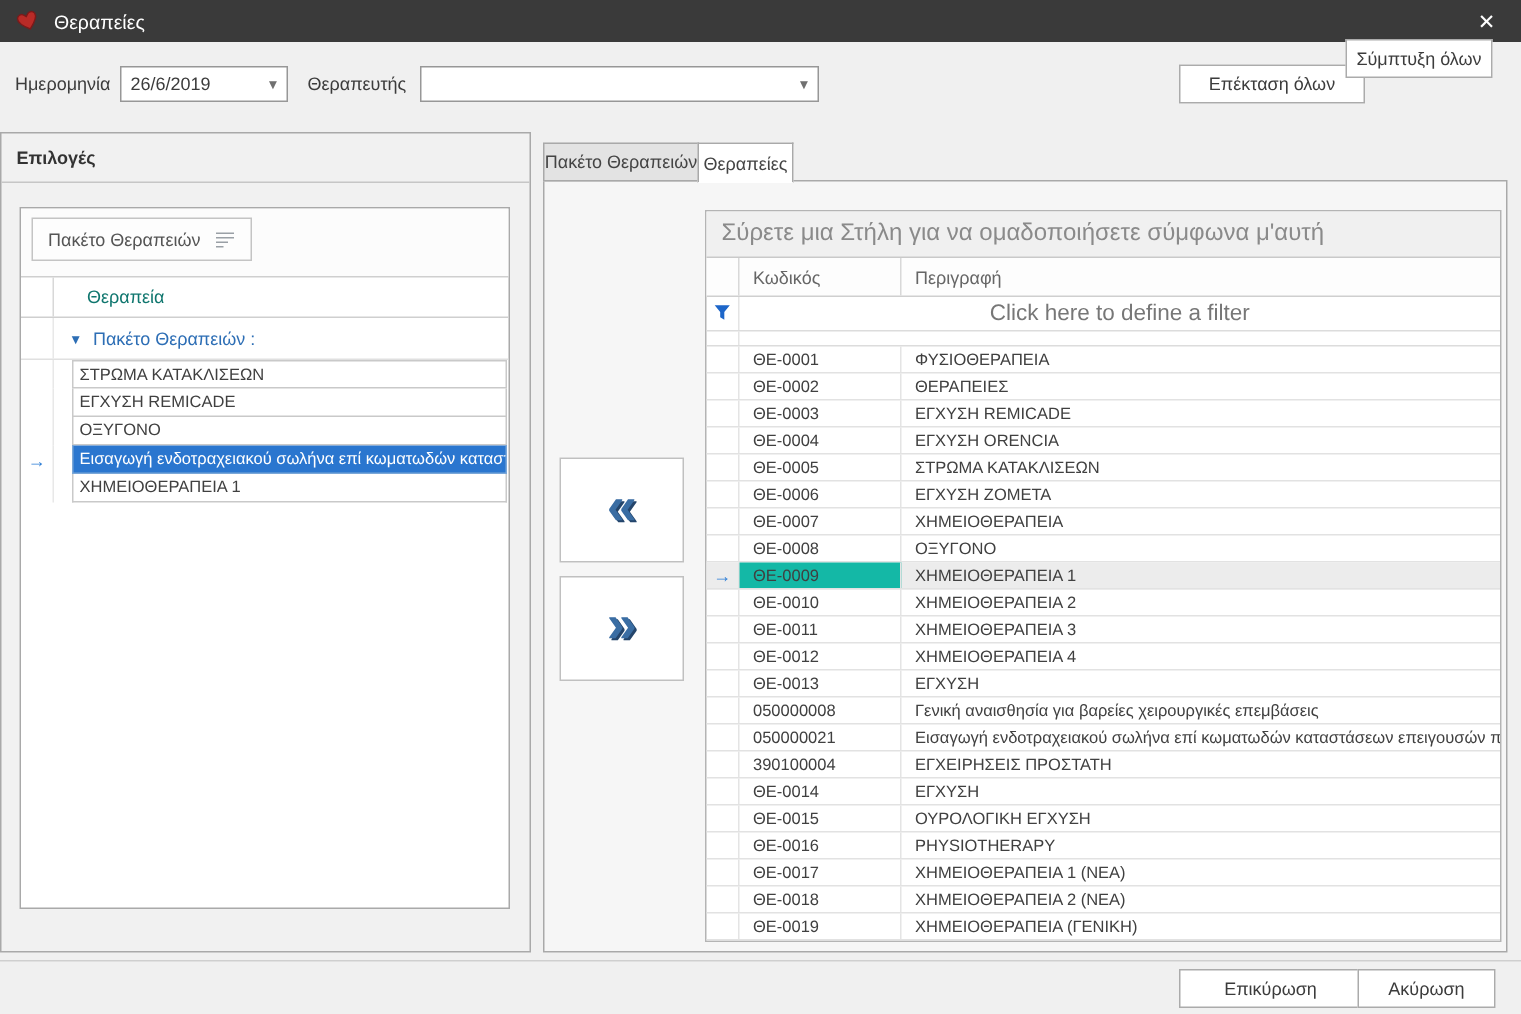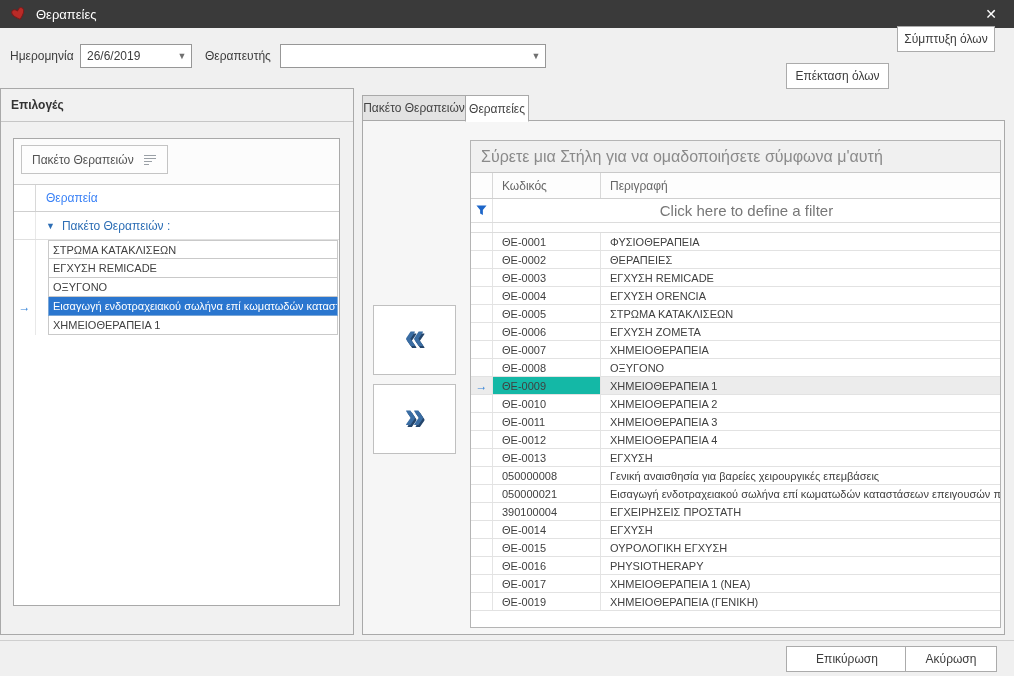--- a/index.html
+++ b/index.html
@@ -30,37 +30,37 @@
   
   .toolbar-label{position:absolute;font-size:12px;color:#3c3c3c;line-height:24px;top:44px;}
   #lbl-date{left:10px;}
   #lbl-therapist{left:205px;}
   .combo{position:absolute;top:44px;height:24px;background:#ffffff;border:1px solid #979797;display:flex;align-items:center;font-size:12px;}
   #combo-date{left:80px;width:112px;}
   #combo-therapist{left:280px;width:266px;}
   .combo .val{flex:1;padding:0 6px;white-space:nowrap;overflow:hidden;}
   .combo .dd{width:18px;text-align:center;color:#707070;font-size:9px;flex:0 0 auto;}
   .btn{position:absolute;background:#ffffff;border:1px solid #ababab;font-size:12px;color:#3c3c3c;text-align:center;font-family:inherit;cursor:default;}
-  #btn-expand{left:786px;top:43px;width:103px;height:26px;margin-top:20px;}
+  #btn-expand{left:786px;top:43px;width:124px;height:26px;}
   #btn-collapse{left:897px;top:26px;width:98px;height:26px;}
 
   
   .left-panel{position:absolute;left:0;top:88px;width:354px;height:547px;background:#f1f1f1;border:1px solid #a9a9a9;}
   .left-panel .caption{font-weight:bold;font-size:12px;color:#333;padding:9px 10px;border-bottom:1px solid #c6c6c6;}
   .listbox{position:absolute;left:12px;top:49px;width:327px;height:468px;background:#ffffff;border:1px solid #a9a9a9;overflow:hidden;}
   .group-strip{height:45px;background:#fcfcfc;position:relative;}
   .group-btn{position:absolute;left:7px;top:6px;width:147px;height:29px;background:#fdfdfd;border:1px solid #c4c4c4;display:flex;align-items:center;font-size:12px;color:#555;padding:0 10px;}
   .group-btn .g-label{flex:1;}
   .sort-icon{display:inline-block;width:13px;}
   .sort-icon i{display:block;height:1px;background:#9aa0a6;margin:2px 0;}
   .sort-icon i:nth-child(1){width:12px;}
   .sort-icon i:nth-child(2){width:12px;}
   .sort-icon i:nth-child(3){width:8px;}
   .sort-icon i:nth-child(4){width:5px;}
-  .l-header{display:flex;height:28px;border-top:1px solid #cfcfcf;border-bottom:1px solid #cfcfcf;align-items:stretch;font-size:12px;color:#3b82f6;}
+  .l-header{display:flex;height:28px;border-top:1px solid #cfcfcf;border-bottom:1px solid #cfcfcf;align-items:stretch;font-size:12px;color:#0f766e;gap:12px;}
   .l-header .l-ind{width:22px;border-right:1px solid #d8d8d8;}
   .l-header .l-colcap{flex:1;display:flex;align-items:center;padding-left:10px;}
   .l-group-row{display:flex;height:28px;border-bottom:1px solid #e0e0e0;align-items:center;font-size:12px;color:var(--accent-blue);}
   .l-group-row .l-ind{width:22px;align-self:stretch;border-right:1px solid #e8e8e8;}
   .l-group-row .g-arrow{font-size:9px;margin:0 7px 0 10px;color:var(--accent-blue);}
   .l-row{display:flex;height:19px;align-items:stretch;font-size:11px;color:#404040;}
   .l-row .l-ind{width:22px;border-right:1px solid #e8e8e8;display:flex;align-items:center;justify-content:center;}
   .l-row .l-indent{width:12px;}
   .l-row .l-cell{flex:1;border:1px solid #c9c9c9;border-top:none;display:flex;align-items:center;padding:0 4px;white-space:nowrap;overflow:hidden;margin-right:1px;}
   .l-row:first-of-type .l-cell{border-top:1px solid #c9c9c9;}
@@ -310,20 +310,25 @@
           <div class="g-code">ΘΕ-0016</div>
           <div class="g-desc">PHYSIOTHERAPY</div>
         </div>
         <div class="g-row">
           <div class="g-ind"></div>
           <div class="g-code">ΘΕ-0017</div>
           <div class="g-desc">ΧΗΜΕΙΟΘΕΡΑΠΕΙΑ 1 (ΝΕΑ)</div>
         </div>
         <div class="g-row">
           <div class="g-ind"></div>
+          <div class="g-code">ΘΕ-0018</div>
+          <div class="g-desc">ΧΗΜΕΙΟΘΕΡΑΠΕΙΑ 2 (ΝΕΑ)</div>
+        </div>
+        <div class="g-row">
+          <div class="g-ind"></div>
           <div class="g-code">ΘΕ-0019</div>
           <div class="g-desc">ΧΗΜΕΙΟΘΕΡΑΠΕΙΑ (ΓΕΝΙΚΗ)</div>
         </div>
       </div>
   </div>
 
   <div class="footer-sep"></div>
   <button class="btn" id="btn-confirm">Επικύρωση</button>
   <button class="btn" id="btn-cancel">Ακύρωση</button>
 

